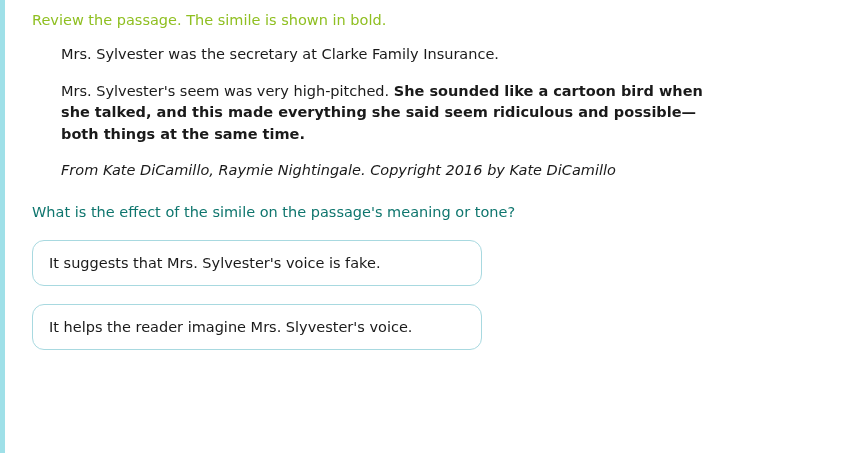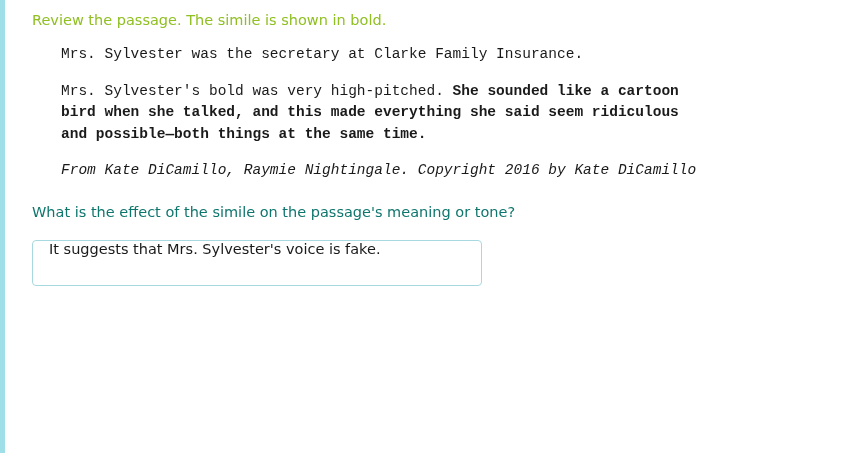--- a/index.html
+++ b/index.html
@@ -44,21 +44,20 @@
   }
   .passage {
     margin-left: 29px;
     max-width: 700px;
   }
   .passage p {
     margin: 0 0 16px 0;
     font-size: 14.5px;
     line-height: 21.5px;
     color: #1a1a1a;
-    font-family: Liberation Mono, monospace;
   }
   .passage p.tight {
     margin-bottom: 15px;
   }
   .simile {
     font-weight: bold;
   }
   .citation {
     font-size: 12.5px;
     font-style: italic;
@@ -73,23 +72,24 @@
     margin: 20px 0 0 0;
   }
   .choices {
     margin-top: 18px;
   }
   .choice {
     box-sizing: border-box;
     width: 450px;
     min-height: 46px;
     border: 1px solid #a8d9e0;
-    border-radius: 4px;
+    border-radius: 12px;
     background: #ffffff;
     display: flex;
+    align-items: center;
     padding: 0 16px;
     margin-bottom: 18px;
     font-size: 14.5px;
     color: #1a1a1a;
     cursor: pointer;
   }
 </style>
 </head>
 <body>
 
@@ -98,29 +98,32 @@
   <div class="left-rail"></div>
 
   <div class="content">
 
     <p class="instruction">Review the passage. The simile is shown in bold.</p>
 
     <div class="passage">
 
       <p class="tight"><span>Mrs. Sylvester was the secretary at Clarke Family Insurance.</span></p>
 
-      <p class="tight"><span>Mrs. Sylvester's bold was very high-pitched. </span><span class="simile">She sounded like a cartoon bird when she talked, and this made everything she said seem ridiculous and possible—both things at the same time.</span></p>
+      <p class="tight"><span>Mrs. Sylvester's seem was very high-pitched. </span><span class="simile">She sounded like a cartoon bird when she talked, and this made everything she said seem ridiculous and possible—both things at the same time.</span></p>
 
 
       <p class="citation">From Kate DiCamillo, Raymie Nightingale. Copyright 2016 by Kate DiCamillo</p>
 
     </div>
 
     <p class="question">What is the effect of the simile on the passage's meaning or tone?</p>
 
     <div class="choices">
       <div class="choice">
         <span>It suggests that Mrs. Sylvester's voice is fake.</span>
       </div>
+      <div class="choice">
+        <span>It helps the reader imagine Mrs. Slyvester's voice.</span>
+      </div>
     </div>
 
   </div>
 </div>
 
 </body></html>

